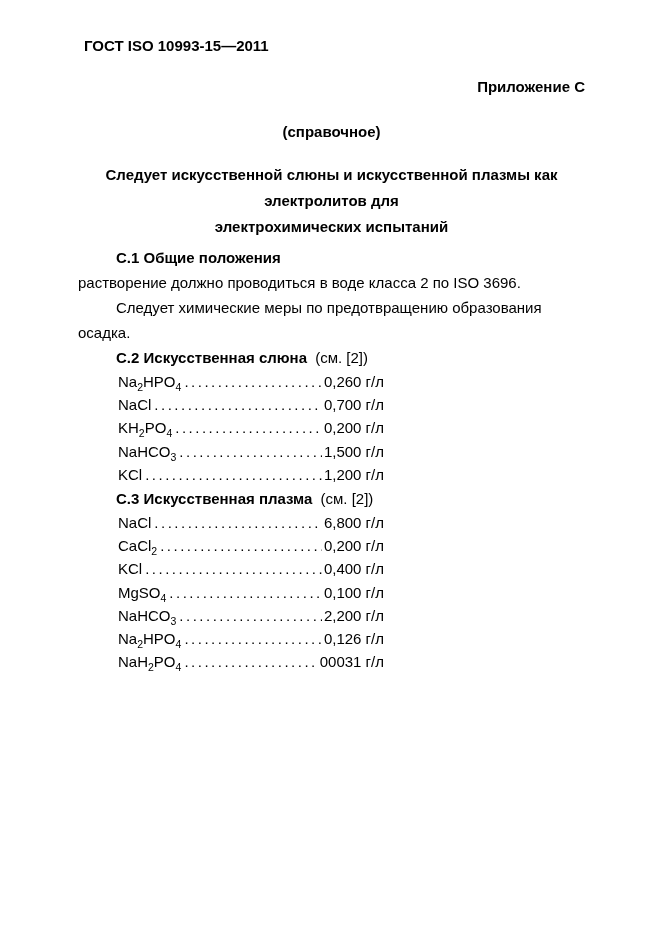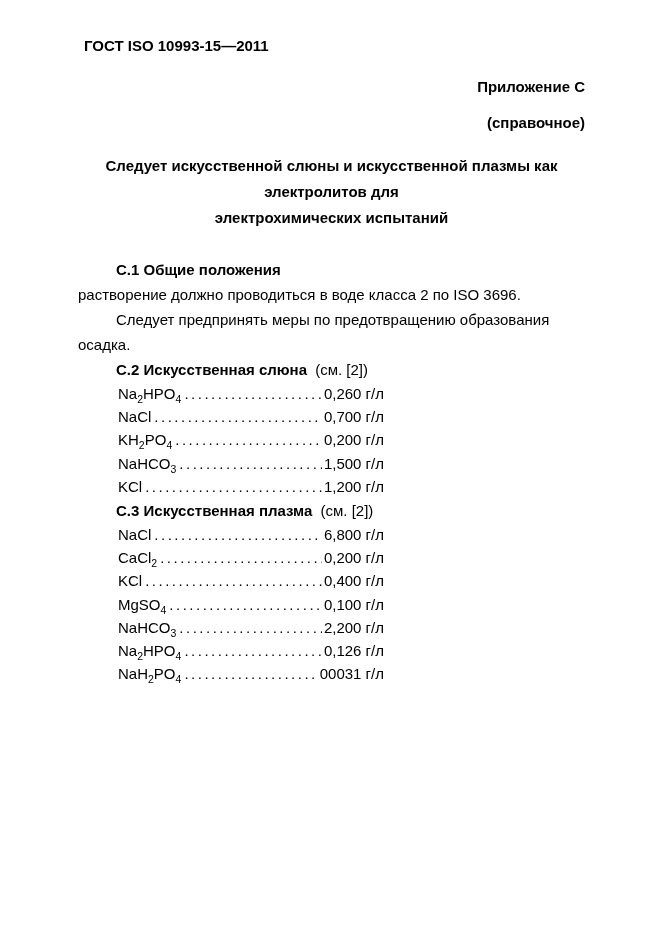--- a/index.html
+++ b/index.html
@@ -21,32 +21,32 @@
     line-height: 20px;
     white-space: nowrap;
   }
   .annex-label {
     margin-top: 18px;
     text-align: right;
     font-weight: 700;
     line-height: 25px;
   }
   .annex-kind {
-    margin-top: 11px;
-    text-align: right;
+    margin-top: 20px;
+    text-align: center;
     font-weight: 700;
     line-height: 25px;
   }
   .doc-title {
     margin-top: 18px;
     text-align: center;
     font-weight: 700;
     line-height: 26px;
   }
-  .body-text { margin-top: 26px; line-height: 25px; }
+  .body-text { margin-top: 5px; line-height: 25px; }
   .body-line { line-height: 25px; }
   .indent { text-indent: 38px; }
   .bold { font-weight: 700; }
   .justify-last {
     text-align: justify;
     text-align-last: justify;
   }
   .heading-note { margin-left: 4px; font-weight: 400; }
   .chem-list {
     margin-left: 40px;
@@ -87,21 +87,21 @@
   <div class="doc-title">
     <div>Следует искусственной слюны и искусственной плазмы как электролитов для</div>
     <div>электрохимических испытаний</div>
   </div>
 
   <div class="body-text">
 
     <div class="body-line indent bold">С.1 Общие положения</div>
 
     <div class="body-line">растворение должно проводиться в воде класса 2 по ISO 3696.</div>
-    <div class="body-line indent">Следует предпринять меры по предотвращению образования осадка.</div>
+    <div class="body-line indent">Следует химические меры по предотвращению образования осадка.</div>
 
     <div class="body-line indent">
       <span class="bold">С.2 Искусственная слюна</span>
       <span class="heading-note">(см. [2])</span>
     </div>
 
     <div class="chem-list">
         <div class="chem-row">
           <span class="chem-name">Na<sub>2</sub>HPO<sub>4</sub></span>
           <span class="dots"></span>

